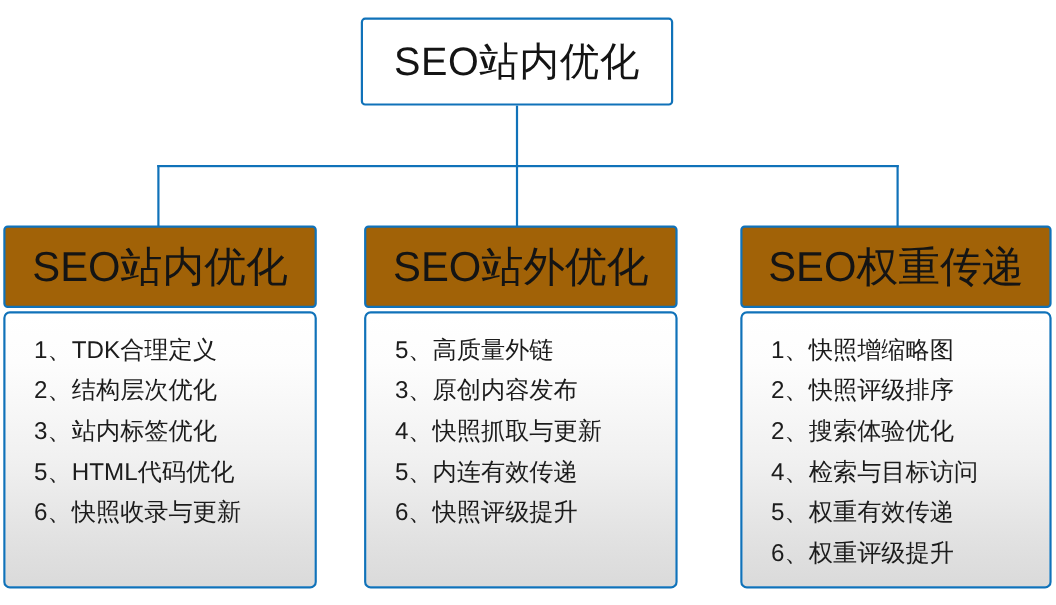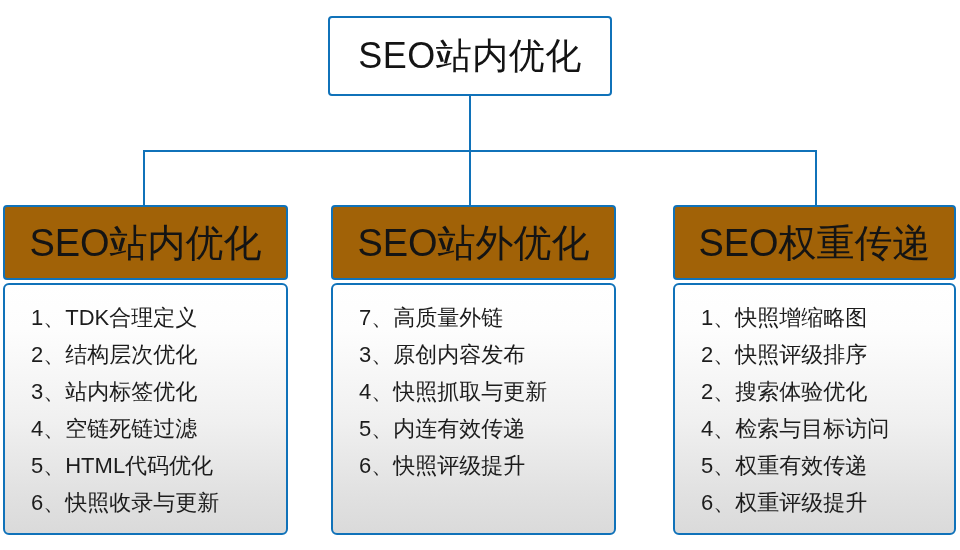--- a/index.html
+++ b/index.html
@@ -120,34 +120,33 @@
 
   <div class="column col-1">
     <div class="col-head">
       <span class="col-head-label">SEO站内优化</span>
     </div>
     <div class="col-list">
       <ul class="list-ul">
         <li class="list-li">1、TDK合理定义</li>
         <li class="list-li">2、结构层次优化</li>
         <li class="list-li">3、站内标签优化</li>
-        <li class="list-li">4、空链死链过滤</li>
         <li class="list-li">5、HTML代码优化</li>
         <li class="list-li">6、快照收录与更新</li>
       </ul>
     </div>
   </div>
 
   <div class="column col-2">
     <div class="col-head">
       <span class="col-head-label">SEO站外优化</span>
     </div>
     <div class="col-list">
       <ul class="list-ul">
-        <li class="list-li">7、高质量外链</li>
+        <li class="list-li">5、高质量外链</li>
         <li class="list-li">3、原创内容发布</li>
         <li class="list-li">4、快照抓取与更新</li>
         <li class="list-li">5、内连有效传递</li>
         <li class="list-li">6、快照评级提升</li>
       </ul>
     </div>
   </div>
 
   <div class="column col-3">
     <div class="col-head">

